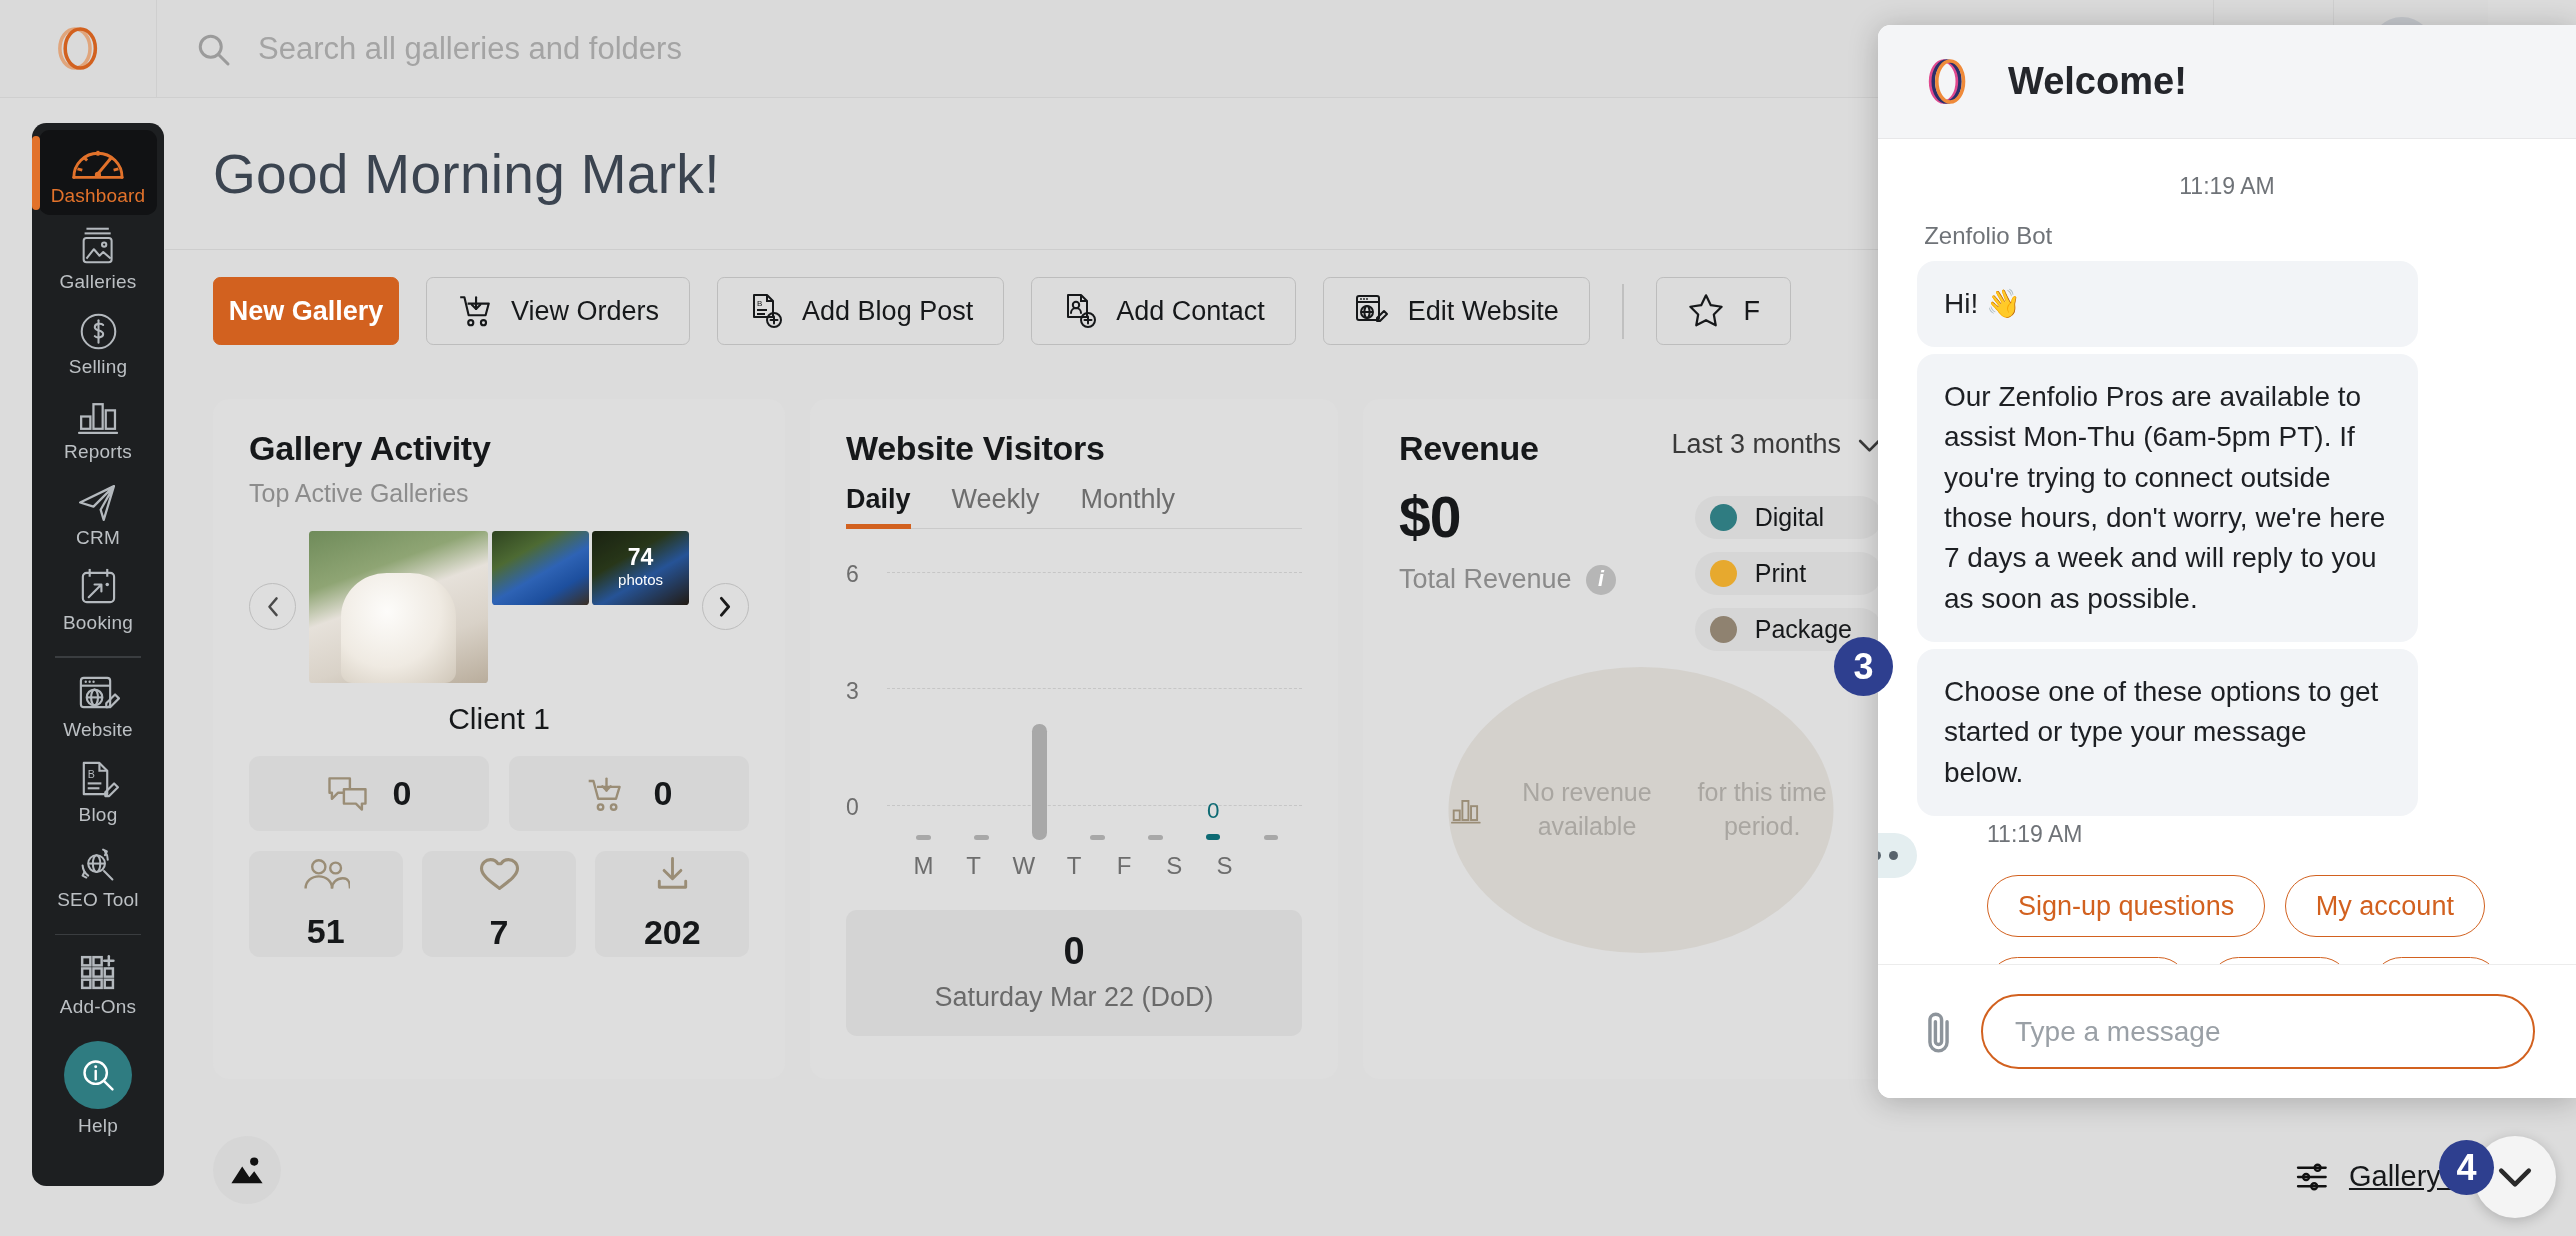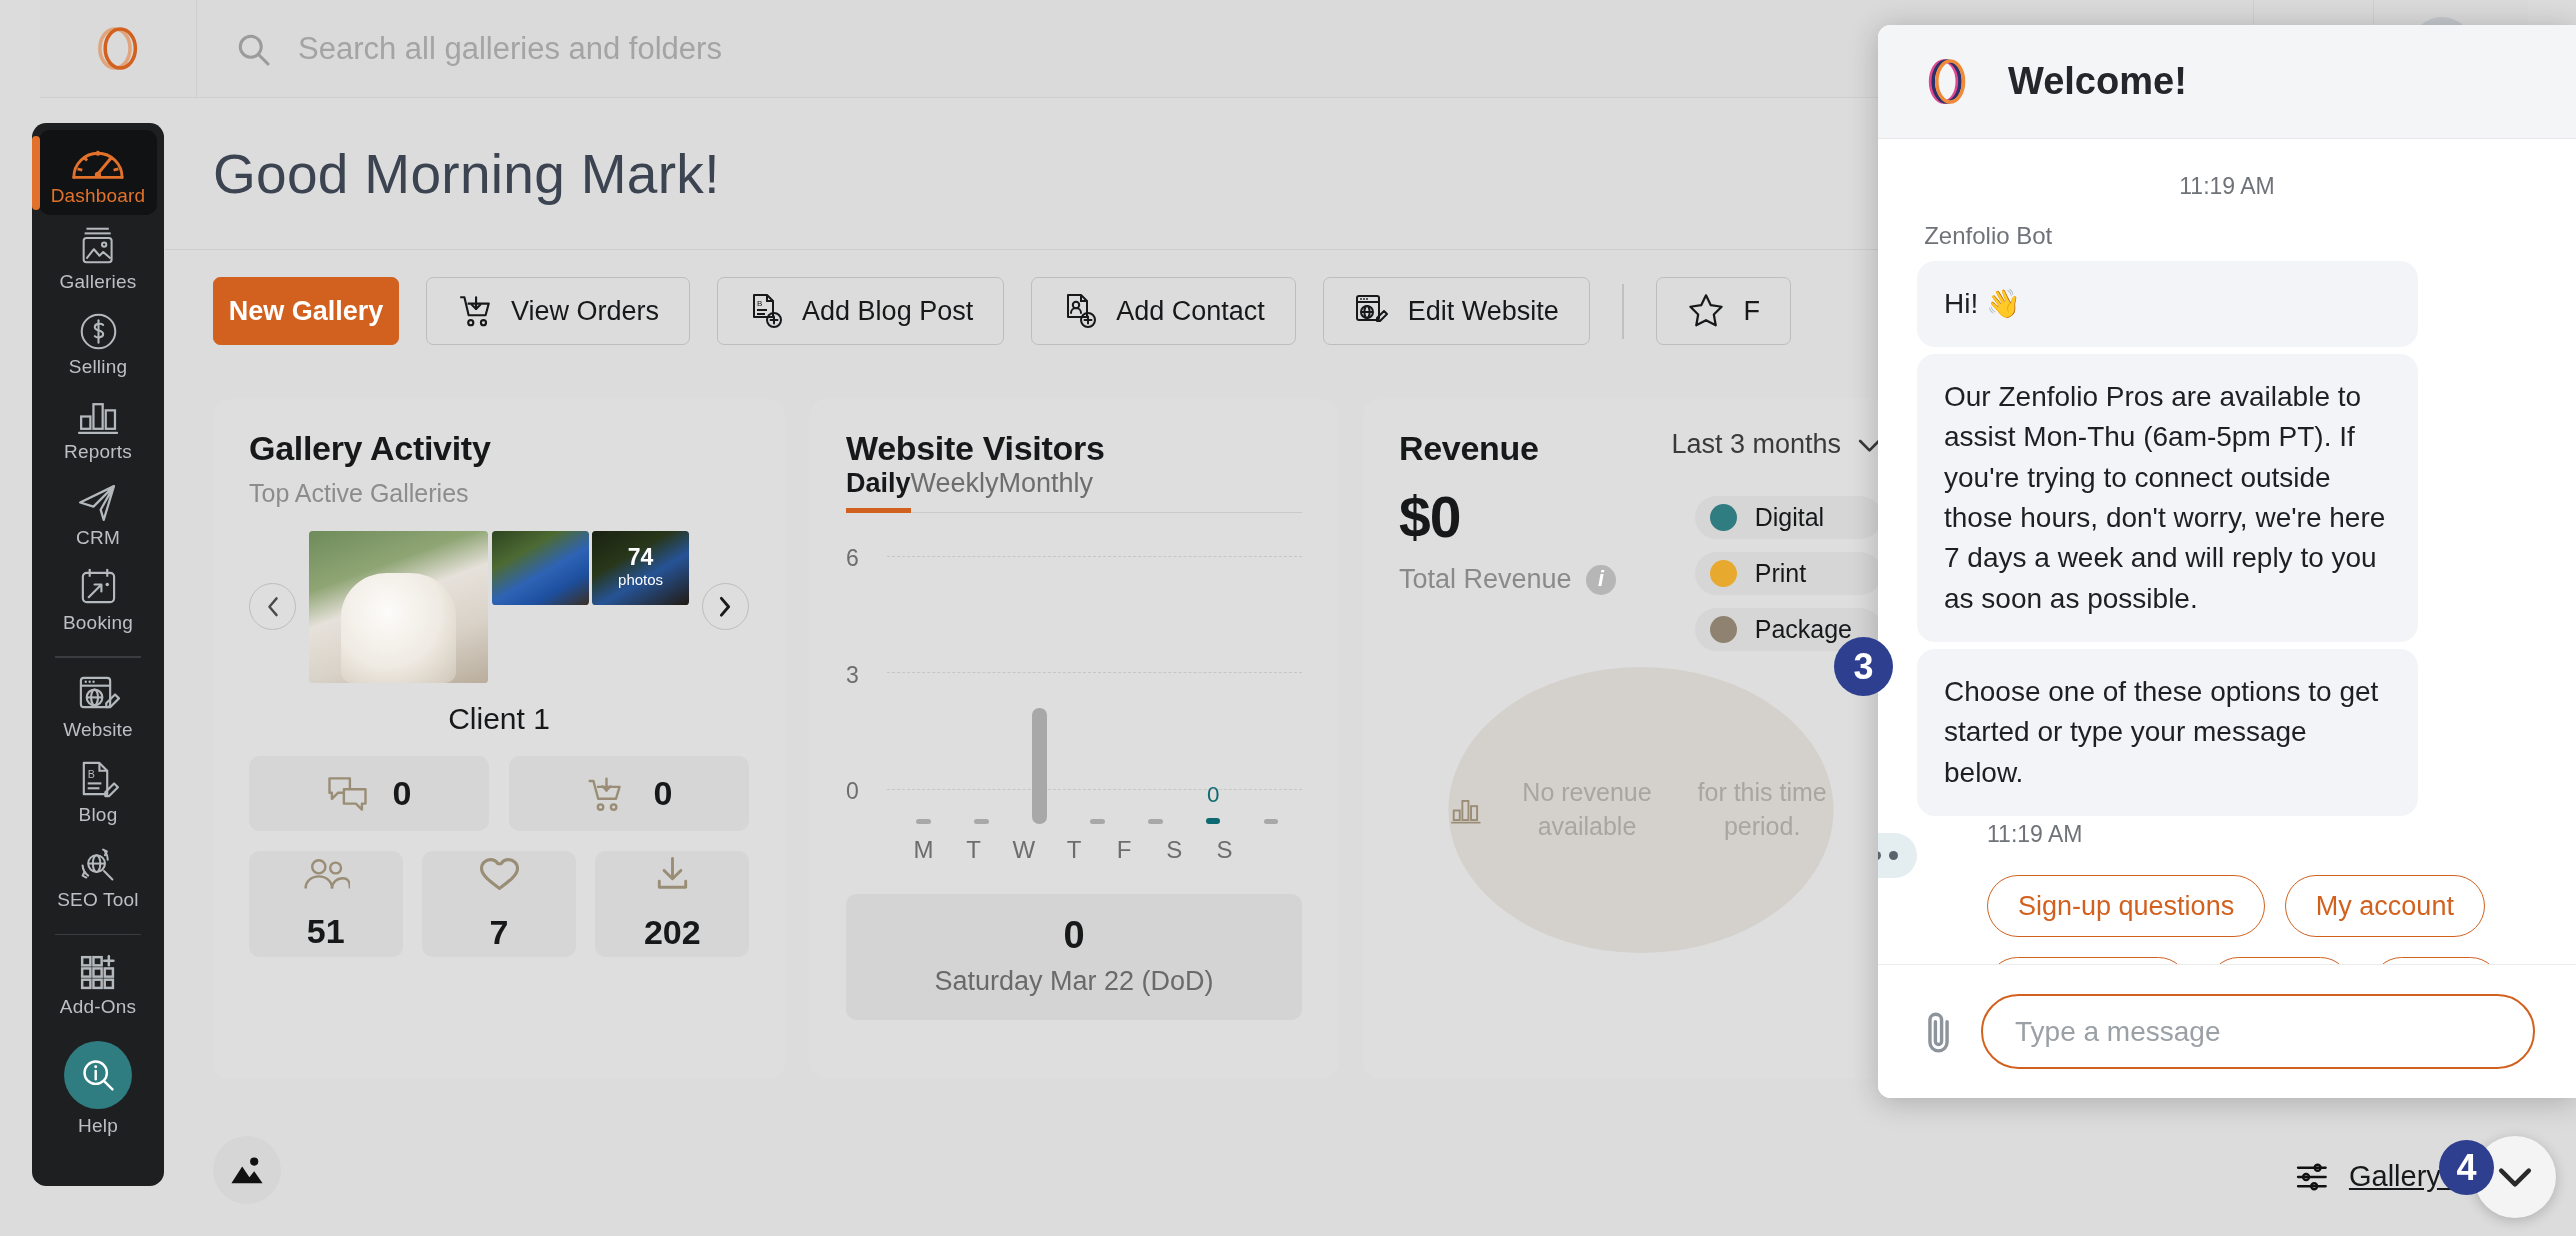--- a/index.html
+++ b/index.html
@@ -10,21 +10,20 @@
     background: #d9d9d9;
     overflow: hidden;
   }
   .page { position: relative; width: 2576px; height: 1236px; background:#dcdcdc; }
 
   
   .topbar {
     position:absolute; top:0; left:0; width:2488px; height:98px;
     background:#dadada; display:flex; align-items:center;
     border-bottom:0.9px solid #cfcfcf;
-    margin-left:40px;
   }
   .logo-cell {
     width:157px; height:98px; display:flex; align-items:center; justify-content:center;
     border-right:0.9px solid #cfcfcf;
   }
   .search-cell { flex:1; display:flex; align-items:center; padding-left:38px; height:98px; }
   .search-icon { width:36px; height:36px; flex:0 0 auto; }
   .search-input {
     border:none; background:transparent; outline:none;
     font-family:"Liberation Sans", sans-serif; font-size:31px; color:#9b9b9b;
@@ -110,21 +109,21 @@
   .stat-row { display:flex; gap:19.7px; margin-top:19.7px; }
   .stat-box {
     background:#d6d6d6; border-radius:10.7px; height:75px; flex:1;
     display:flex; align-items:center; justify-content:center; gap:25px;
   }
   .stat-box .num { font-size:34px; font-weight:700; color:#16181a; }
   .stat-row.triple .stat-box { flex-direction:column; height:106px; gap:21px; justify-content:center; }
 
   
   .card-visitors { width:528px; height:680px; }
-  .tabs { display:flex; border-bottom:1.8px solid #cacaca; }
+  .tabs { display:flex; gap:41px; margin-top:16px; border-bottom:1.8px solid #cacaca; }
   .tab { font-size:27px; color:#6d6d6d; padding-bottom:12.5px; cursor:pointer; position:relative; }
   .tab.active { color:#16181a; font-weight:700; }
   .tab.active::after {
     content:""; position:absolute; left:0; right:0; bottom:-1.8px; height:5.4px; background:#d2611f;
   }
   .chart-wrap { position:relative; height:268px; margin-top:43px; }
   .y-label { position:absolute; left:0; font-size:23px; color:#6d6d6d; }
   .gridline { position:absolute; left:41px; right:0; border-top:1.8px dashed #c6c6c6; }
   .bars { position:absolute; left:54px; right:7.2px; bottom:0; height:233px;
           display:flex; align-items:flex-end; justify-content:space-between; }

